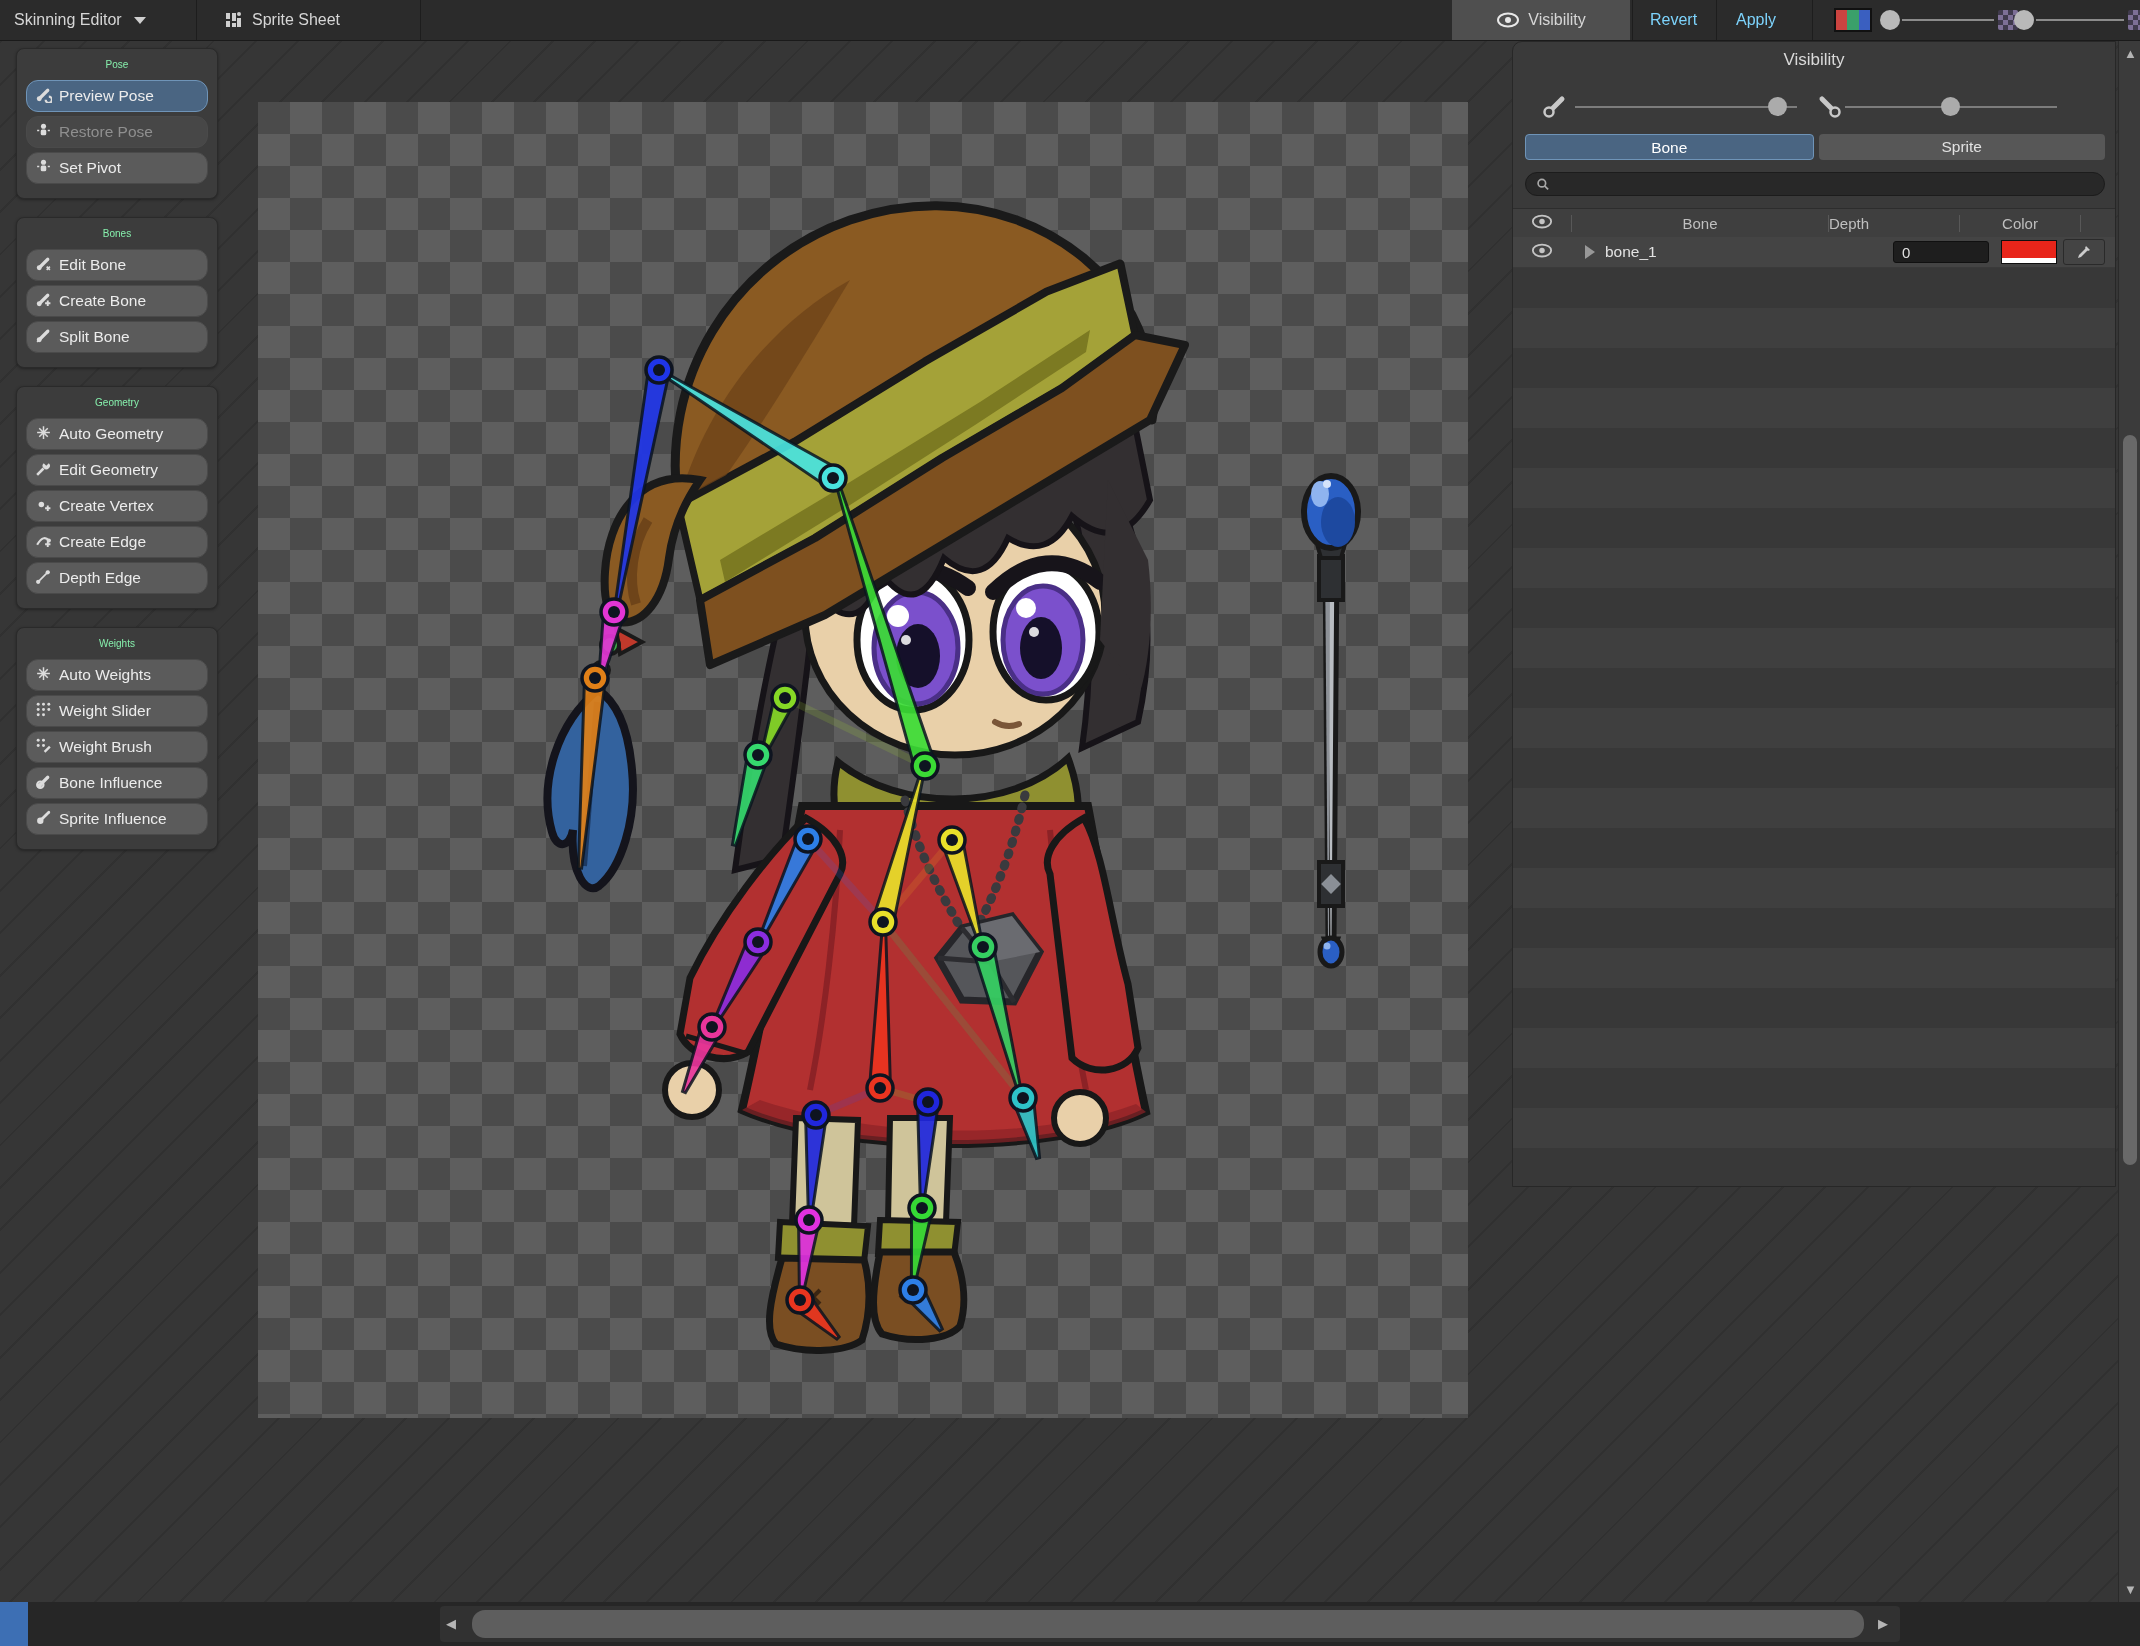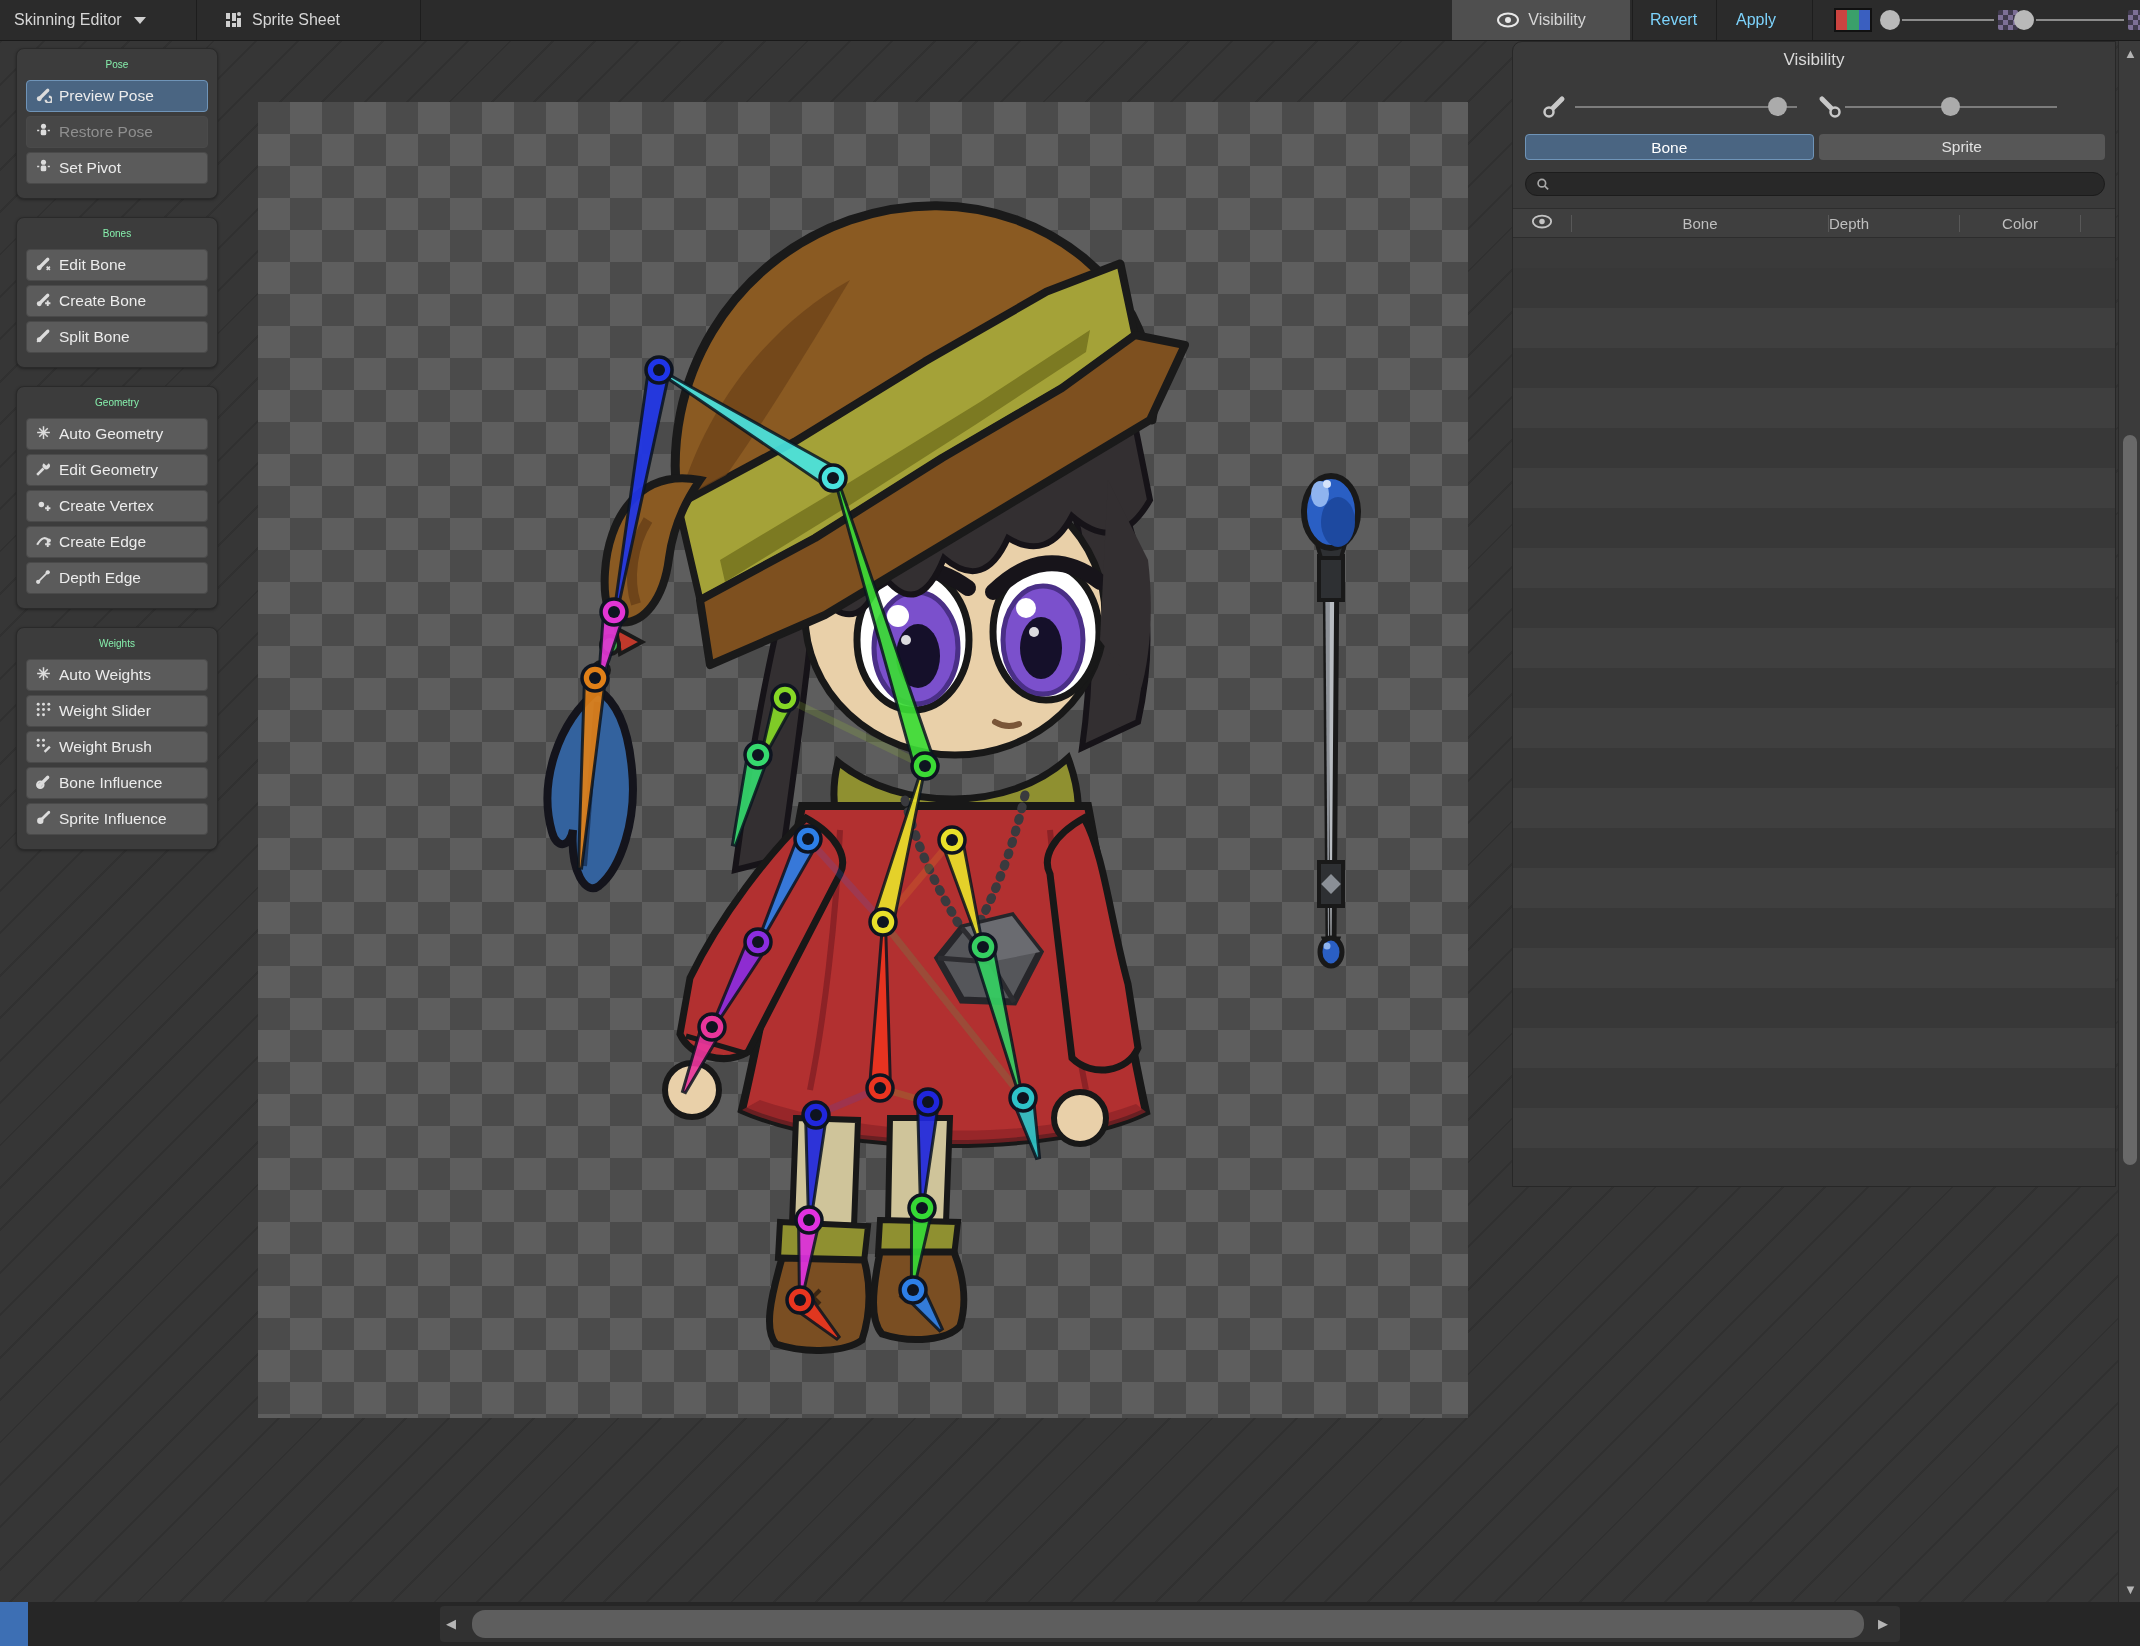--- a/index.html
+++ b/index.html
@@ -27,21 +27,21 @@
   .checker{position:absolute;left:258px;top:61px;width:1210px;height:1316px;background-color:#4b4b4b;
       background-image:linear-gradient(45deg,#5e5e5e 25%,transparent 25%,transparent 75%,#5e5e5e 75%),
                        linear-gradient(45deg,#5e5e5e 25%,transparent 25%,transparent 75%,#5e5e5e 75%);
       background-size:64px 64px;background-position:0 0,32px 32px;}
   #scene{position:absolute;left:0;top:0;width:2140px;height:1646px;z-index:10;pointer-events:none;}
   
   .left-panel{position:absolute;left:16px;top:48px;width:202px;z-index:20;}
   .group{background:#3c3c3c;border:1px solid #2a2a2a;border-radius:8px;padding:6px 9px 10px 9px;
          margin-bottom:18px;box-shadow:0 1px 3px rgba(0,0,0,.35);}
   .group-title{text-align:center;font-size:10px;color:#86efac;padding:4px 0 10px 0;}
-  .lp-btn{display:flex;align-items:center;gap:7px;height:32px;background:#5b5b5b;border-radius:4px;
+  .lp-btn{display:flex;align-items:center;gap:7px;height:32px;background:#5b5b5b;border-radius:12px;
           margin-bottom:4px;padding:0 8px;font-size:15.5px;color:#ececec;cursor:pointer;
           border:1px solid #4a4a4a;box-sizing:border-box;}
   .lp-btn.selected{background:#4a6582;border-color:#6f94b8;}
   .lp-btn.disabled{background:#474747;color:#8f8f8f;}
   .lp-btn svg{flex:0 0 auto;}
   
   .vis-panel{position:absolute;left:1512px;top:41px;width:604px;height:1146px;background:#3a3a3a;
              border:1px solid #272727;border-radius:10px 0 0 0;z-index:20;box-sizing:border-box;overflow:hidden;}
   .vis-title{text-align:center;font-size:17px;color:#d9d9d9;padding-top:8px;height:26px;}
   .vis-sliders{position:absolute;left:0;top:40px;width:100%;height:40px;}
@@ -585,20 +585,40 @@
       <svg width="22" height="15" viewBox="0 0 24 16">
           <ellipse cx="12" cy="8" rx="10" ry="6.5" fill="none" stroke="#c4c4c4" stroke-width="2"></ellipse>
           <circle cx="12" cy="8" r="3" fill="#c4c4c4"></circle>
         </svg>
     </div>
     <div class="vh-bone">Bone</div>
     <div class="vh-depth">Depth</div>
     <div class="vh-color">Color</div>
   </div>
 
+  <div class="bone-row">
+    <div class="br-eye">
+      <svg width="22" height="15" viewBox="0 0 24 16">
+          <ellipse cx="12" cy="8" rx="10" ry="6.5" fill="none" stroke="#c4c4c4" stroke-width="2"></ellipse>
+          <circle cx="12" cy="8" r="3" fill="#c4c4c4"></circle>
+        </svg>
+    </div>
+    <div class="br-expander"></div>
+    <div class="br-name">bone_1</div>
+    <input class="br-depth" value="0" style="">
+    <div class="br-color" id="bone-color-swatch" style="background: rgb(232, 37, 26);">
+        <div class="alpha"></div>
+      </div>
+    <div class="br-dropper">
+      <svg width="16" height="16" viewBox="0 0 16 16">
+        <path d="M2,14 L3,11 L10,4 L12,6 L5,13 Z" fill="#cccccc"></path>
+        <path d="M10,2 L14,6 L12,7 L9,4 Z" fill="#cccccc"></path>
+      </svg>
+    </div>
+  </div>
 
   <div class="stripes" id="stripes">
       <div class="stripe a"></div>
       <div class="stripe b"></div>
       <div class="stripe a"></div>
       <div class="stripe b"></div>
       <div class="stripe a"></div>
       <div class="stripe b"></div>
       <div class="stripe a"></div>
       <div class="stripe b"></div>

